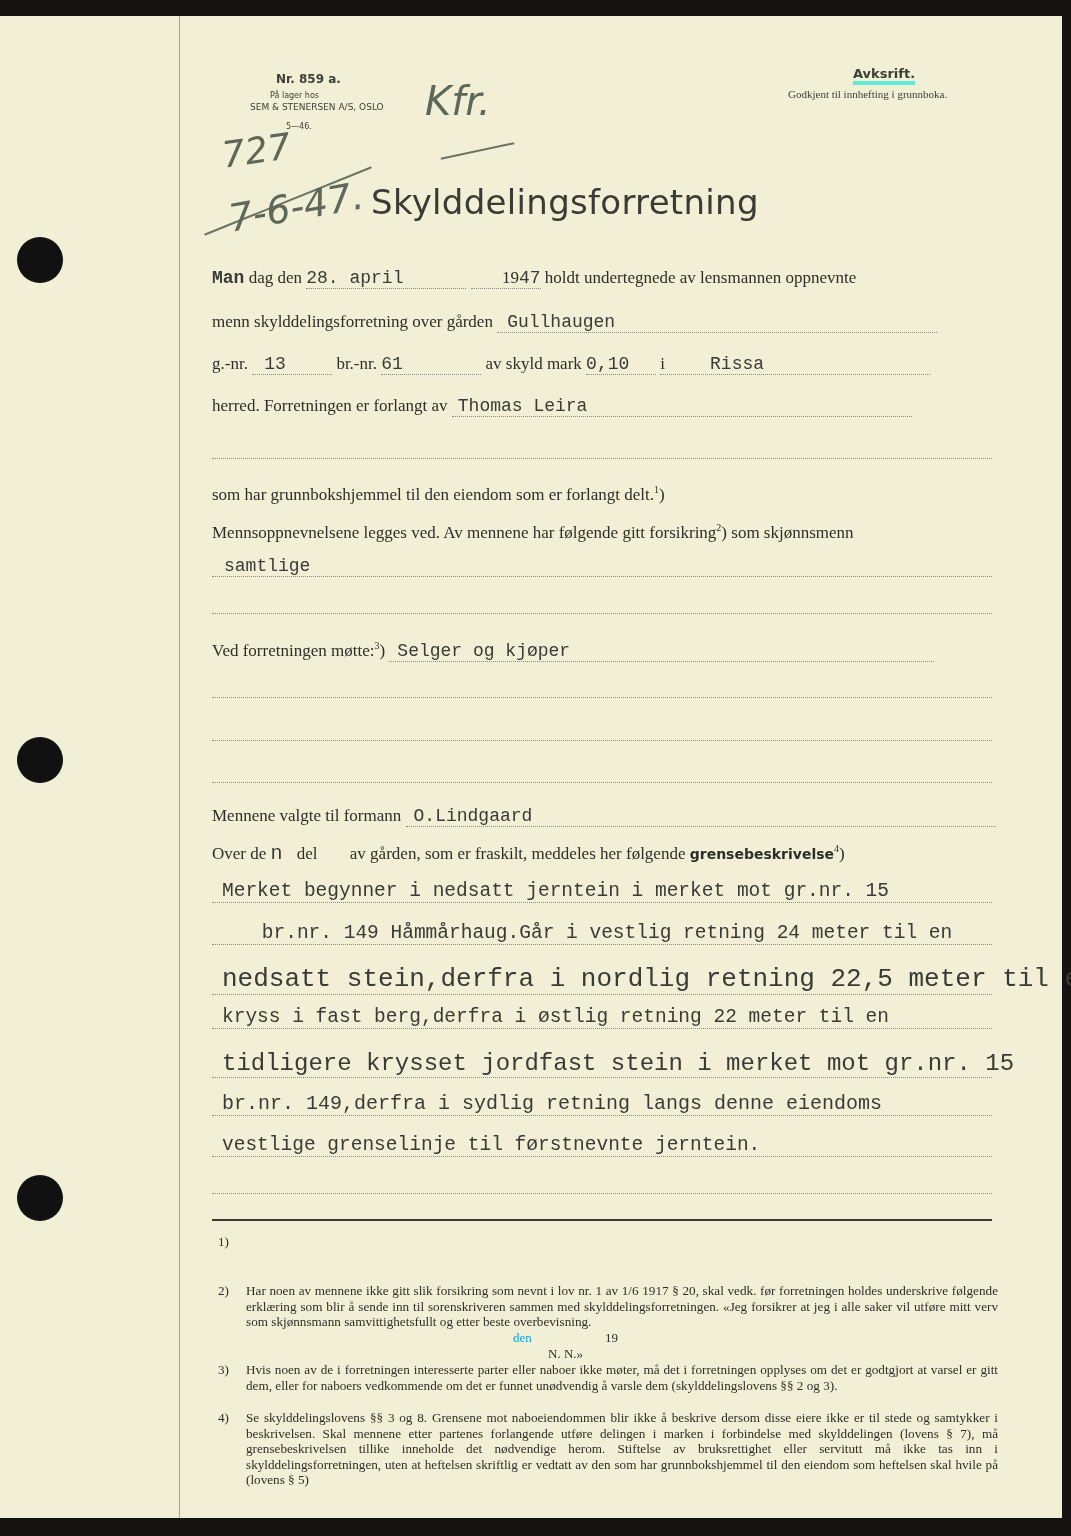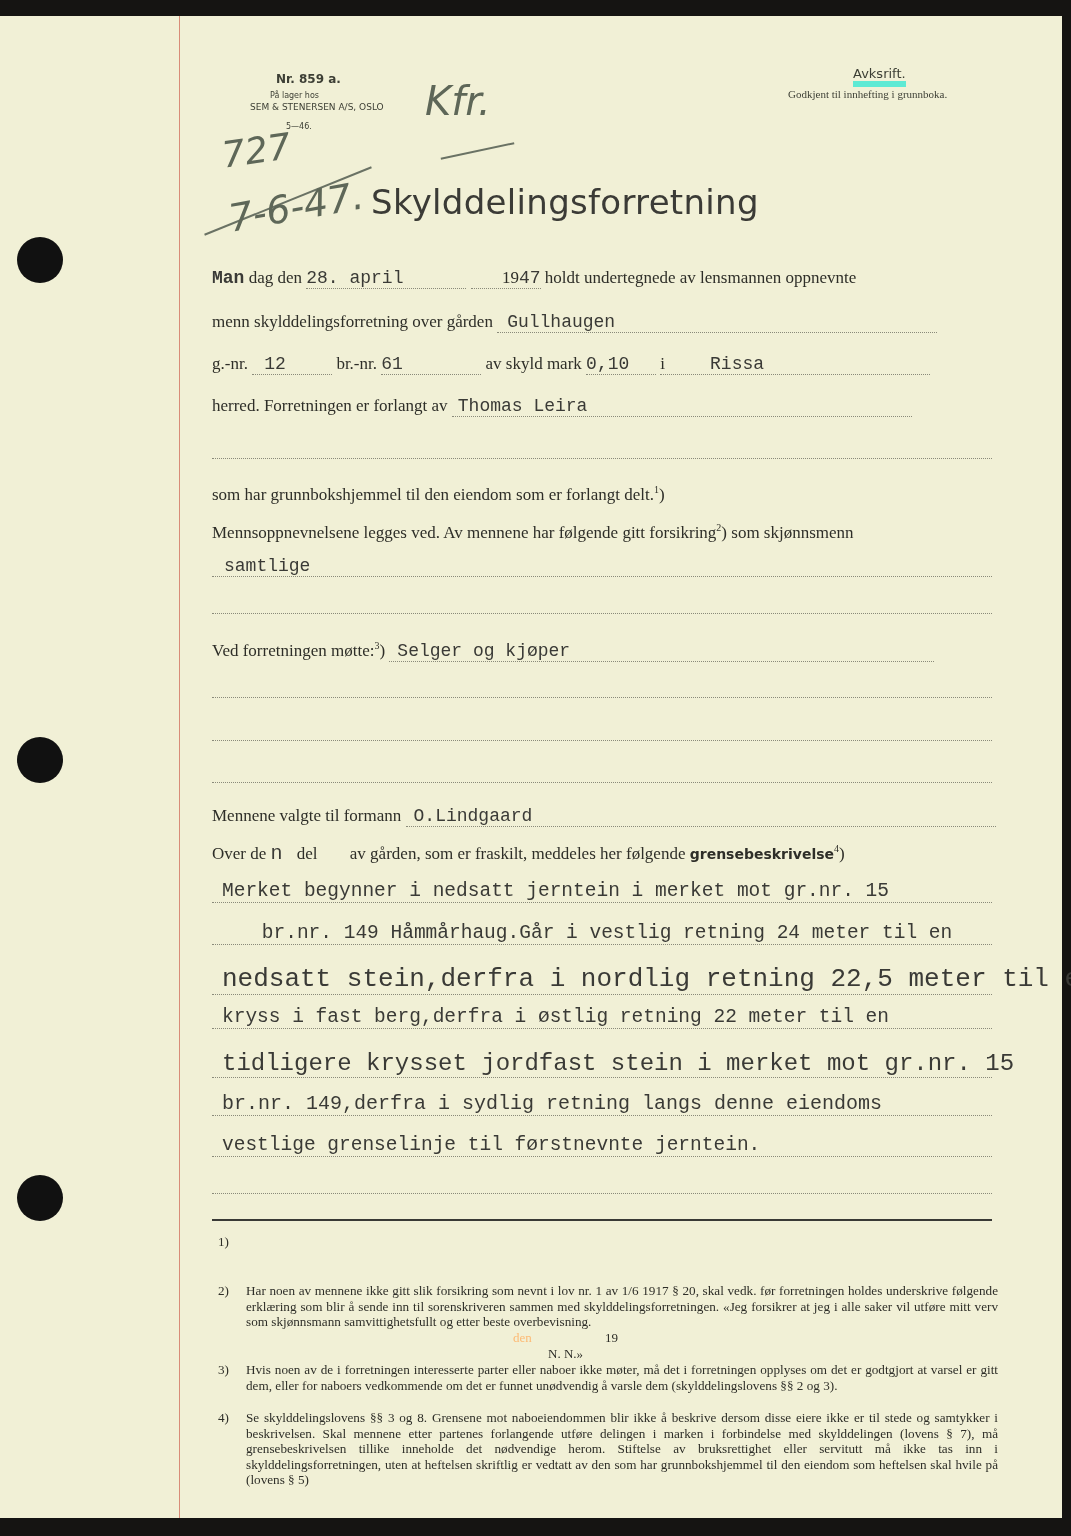--- a/index.html
+++ b/index.html
@@ -32,41 +32,41 @@
 
 <div class="abs small-sans" style="left:276px;top:72px;font-size:12px;font-weight:bold;">Nr. 859 a.</div>
 <div class="abs small-sans" style="left:270px;top:91px;font-size:8px;">På lager hos</div>
 <div class="abs small-sans" style="left:250px;top:102px;font-size:9px;">SEM &amp; STENERSEN A/S, OSLO</div>
 <div class="abs small-sans" style="left:286px;top:122px;font-size:8px;">5—46.</div>
 <div class="abs hand" style="left:425px;top:78px;font-size:40px;">Kfr.</div>
 <div class="abs" style="left:440px;top:150px;width:75px;height:2px;background:#6a7264;transform:rotate(-12deg);"></div>
 <div class="abs hand" style="left:222px;top:130px;font-size:36px;transform:rotate(-8deg);">727</div>
 <div class="abs" style="left:198px;top:200px;width:180px;height:2px;background:#6a7264;transform:rotate(-22deg);"></div>
 <div class="abs hand" style="left:228px;top:185px;font-size:38px;transform:rotate(-10deg);">7-6-47.</div>
-<div class="abs small-sans" style="left:853px;top:66px;font-size:13px;font-weight:normal;border-bottom:6px solid #5eead4;">Avksrift.</div>
+<div class="abs small-sans" style="left:853px;top:66px;font-size:13px;font-weight:bold;border-bottom:4px solid #5eead4;">Avksrift.</div>
 <div class="abs" style="left:788px;top:88px;font-size:11px;color:#3d3f35;">Godkjent til innhefting i grunnboka.</div>
 
 <div class="title">Skylddelingsforretning</div>
 
 <div class="line" style="top:268px;">
   <span class="typed" style="font-weight:bold">Man</span>
   <span>dag den</span>
   <span class="dots" style="width:160px;"><span class="typed">28. april</span></span>
   <span class="dots" style="width:70px;text-align:right;"><span>19</span><span class="typed">47</span></span>
   <span>holdt undertegnede av lensmannen oppnevnte</span>
 </div>
 
 <div class="line" style="top:312px;">
   <span>menn skylddelingsforretning over gården</span>
   <span class="dots" style="width:440px;"><span class="typed" style="padding-left:10px">Gullhaugen</span></span>
 </div>
 
 <div class="line" style="top:354px;">
   <span>g.-nr.</span>
-  <span class="dots" style="width:80px;"><span class="typed" style="padding-left:12px">12</span></span>
+  <span class="dots" style="width:80px;"><span class="typed" style="padding-left:12px">13</span></span>
   <span>br.-nr.</span>
   <span class="dots" style="width:100px;"><span class="typed">61</span></span>
   <span>av skyld mark</span>
   <span class="dots" style="width:70px;"><span class="typed">0,10</span></span>
   <span class="dots" style="width:270px;"><span>i</span><span class="typed" style="padding-left:45px">Rissa</span></span>
 </div>
 
 <div class="line" style="top:396px;">
   <span>herred.  Forretningen er forlangt av</span>
   <span class="dots" style="width:460px;"><span class="typed" style="padding-left:6px">Thomas Leira</span></span>
@@ -114,21 +114,21 @@
 <div class="rule" style="top:1193px;"></div>
 <div class="solid" style="top:1219px;"></div>
 
 <div class="fn" style="top:1234px;height:50px;">
   <span class="num">1)</span>
 </div>
 <div class="fn" style="top:1283px;height:80px;">
   <span class="num">2)</span>
     <span class="txt">Har noen av mennene ikke gitt slik forsikring som nevnt i lov nr. 1 av 1/6 1917 § 20, skal vedk. før forretningen holdes underskrive følgende erklæring som blir å sende inn til sorenskriveren sammen med skylddelingsforretningen.  «Jeg forsikrer at jeg i alle saker vil utføre mitt verv som skjønnsmann samvittighetsfullt og etter beste overbevisning.</span>
 </div>
-<div class="abs" style="left:513px;top:1330px;font-size:13px;color:#fdba74;">den</div>
+<div class="abs" style="left:513px;top:1330px;font-size:13px;color:#0ea5e9;">den</div>
 <div class="abs" style="left:605px;top:1330px;font-size:13px;color:#2e2e28;">19</div>
 <div class="abs" style="left:548px;top:1346px;font-size:13px;color:#2e2e28;">N. N.»</div>
 <div class="fn" style="top:1362px;height:50px;">
   <span class="num">3)</span>
     <span class="txt">Hvis noen av de i forretningen interesserte parter eller naboer ikke møter, må det i forretningen opplyses om det er godtgjort at varsel er gitt dem, eller for naboers vedkommende om det er funnet unødvendig å varsle dem (skylddelingslovens §§ 2 og 3).</span>
 </div>
 <div class="fn" style="top:1410px;height:80px;">
   <span class="num">4)</span>
     <span class="txt">Se skylddelingslovens §§ 3 og 8. Grensene mot naboeiendommen blir ikke å beskrive dersom disse eiere ikke er til stede og samtykker i beskrivelsen. Skal mennene etter partenes forlangende utføre delingen i marken i forbindelse med skylddelingen (lovens § 7), må grensebeskrivelsen tillike inneholde det nødvendige herom. Stiftelse av bruksrettighet eller servitutt må ikke tas inn i skylddelingsforretningen, uten at heftelsen skriftlig er vedtatt av den som har grunnbokshjemmel til den eiendom som heftelsen skal hvile på (lovens § 5)</span>
 </div>

